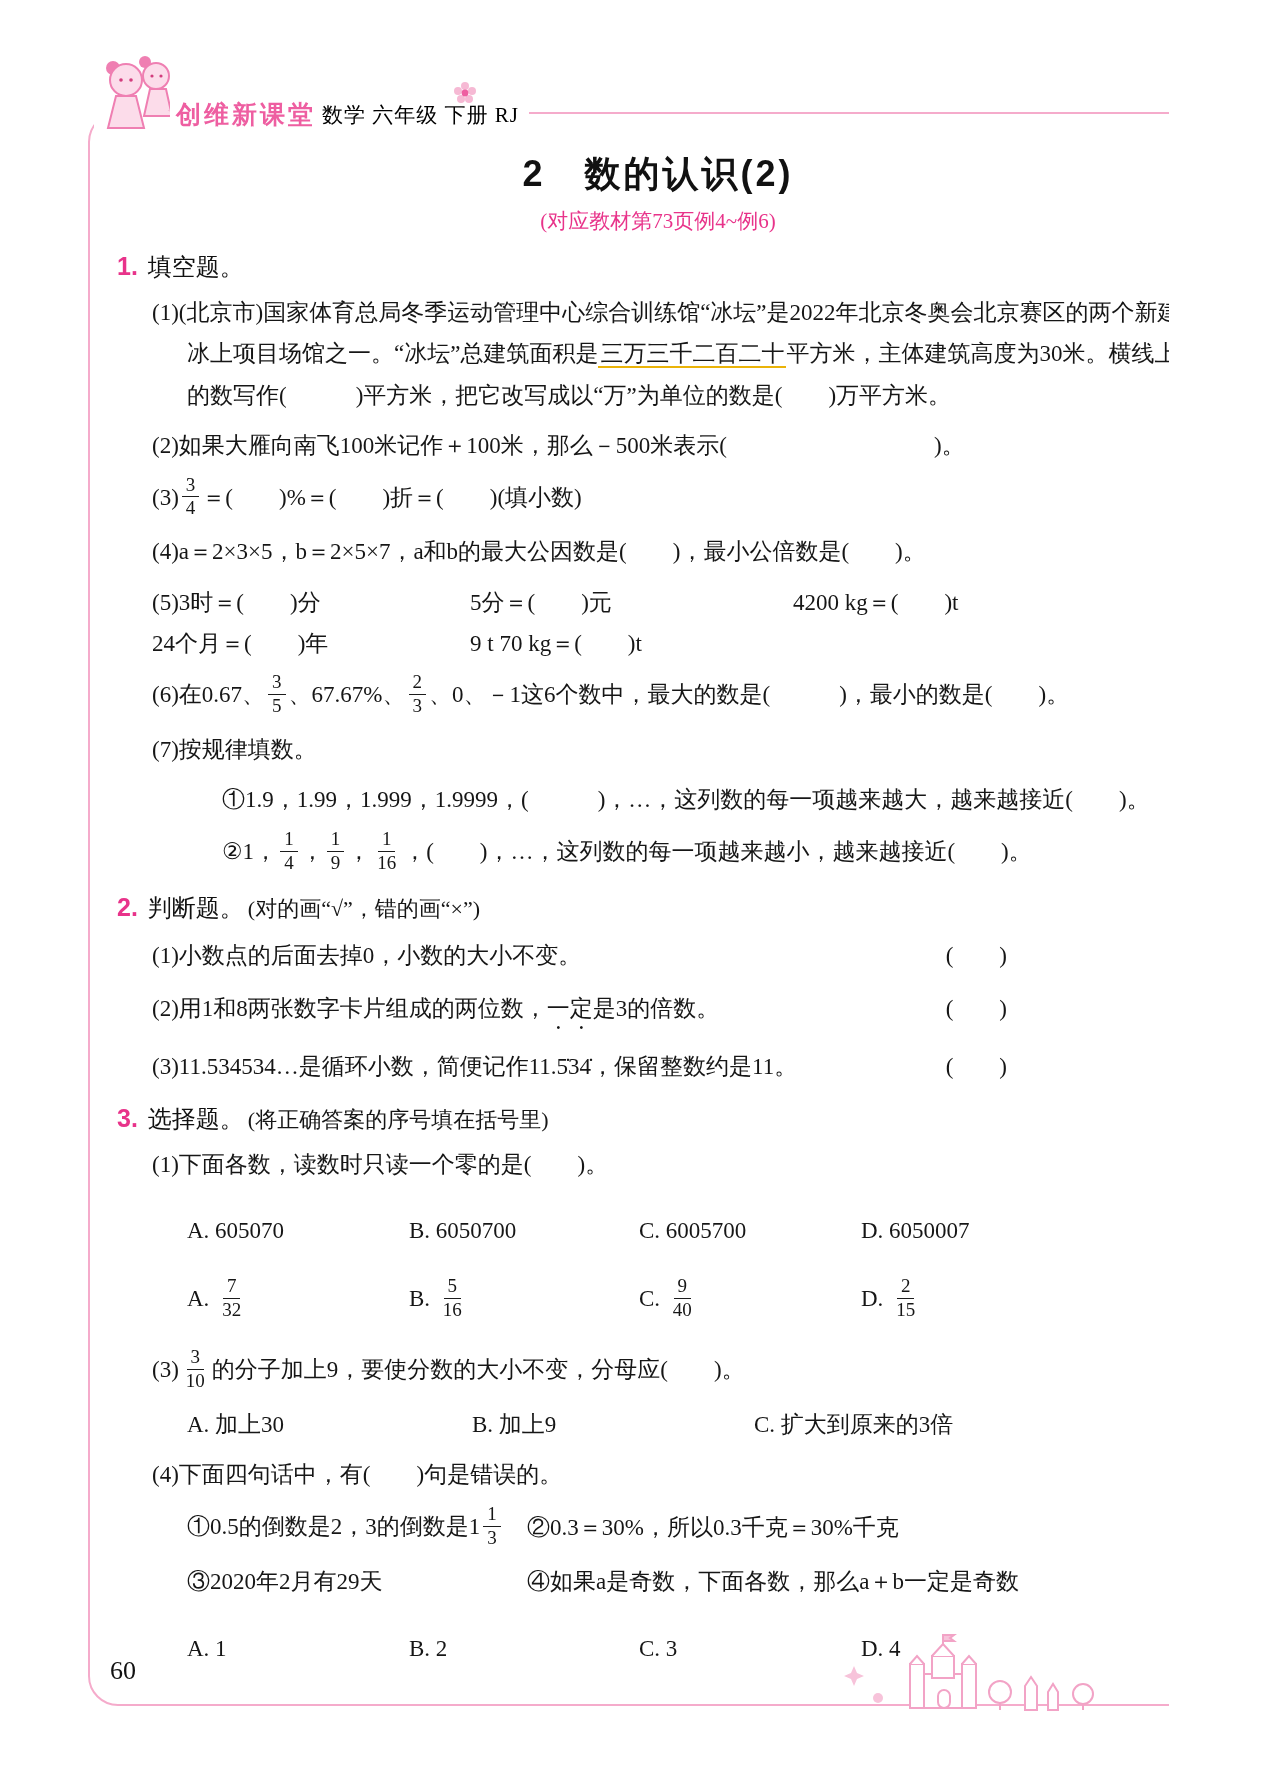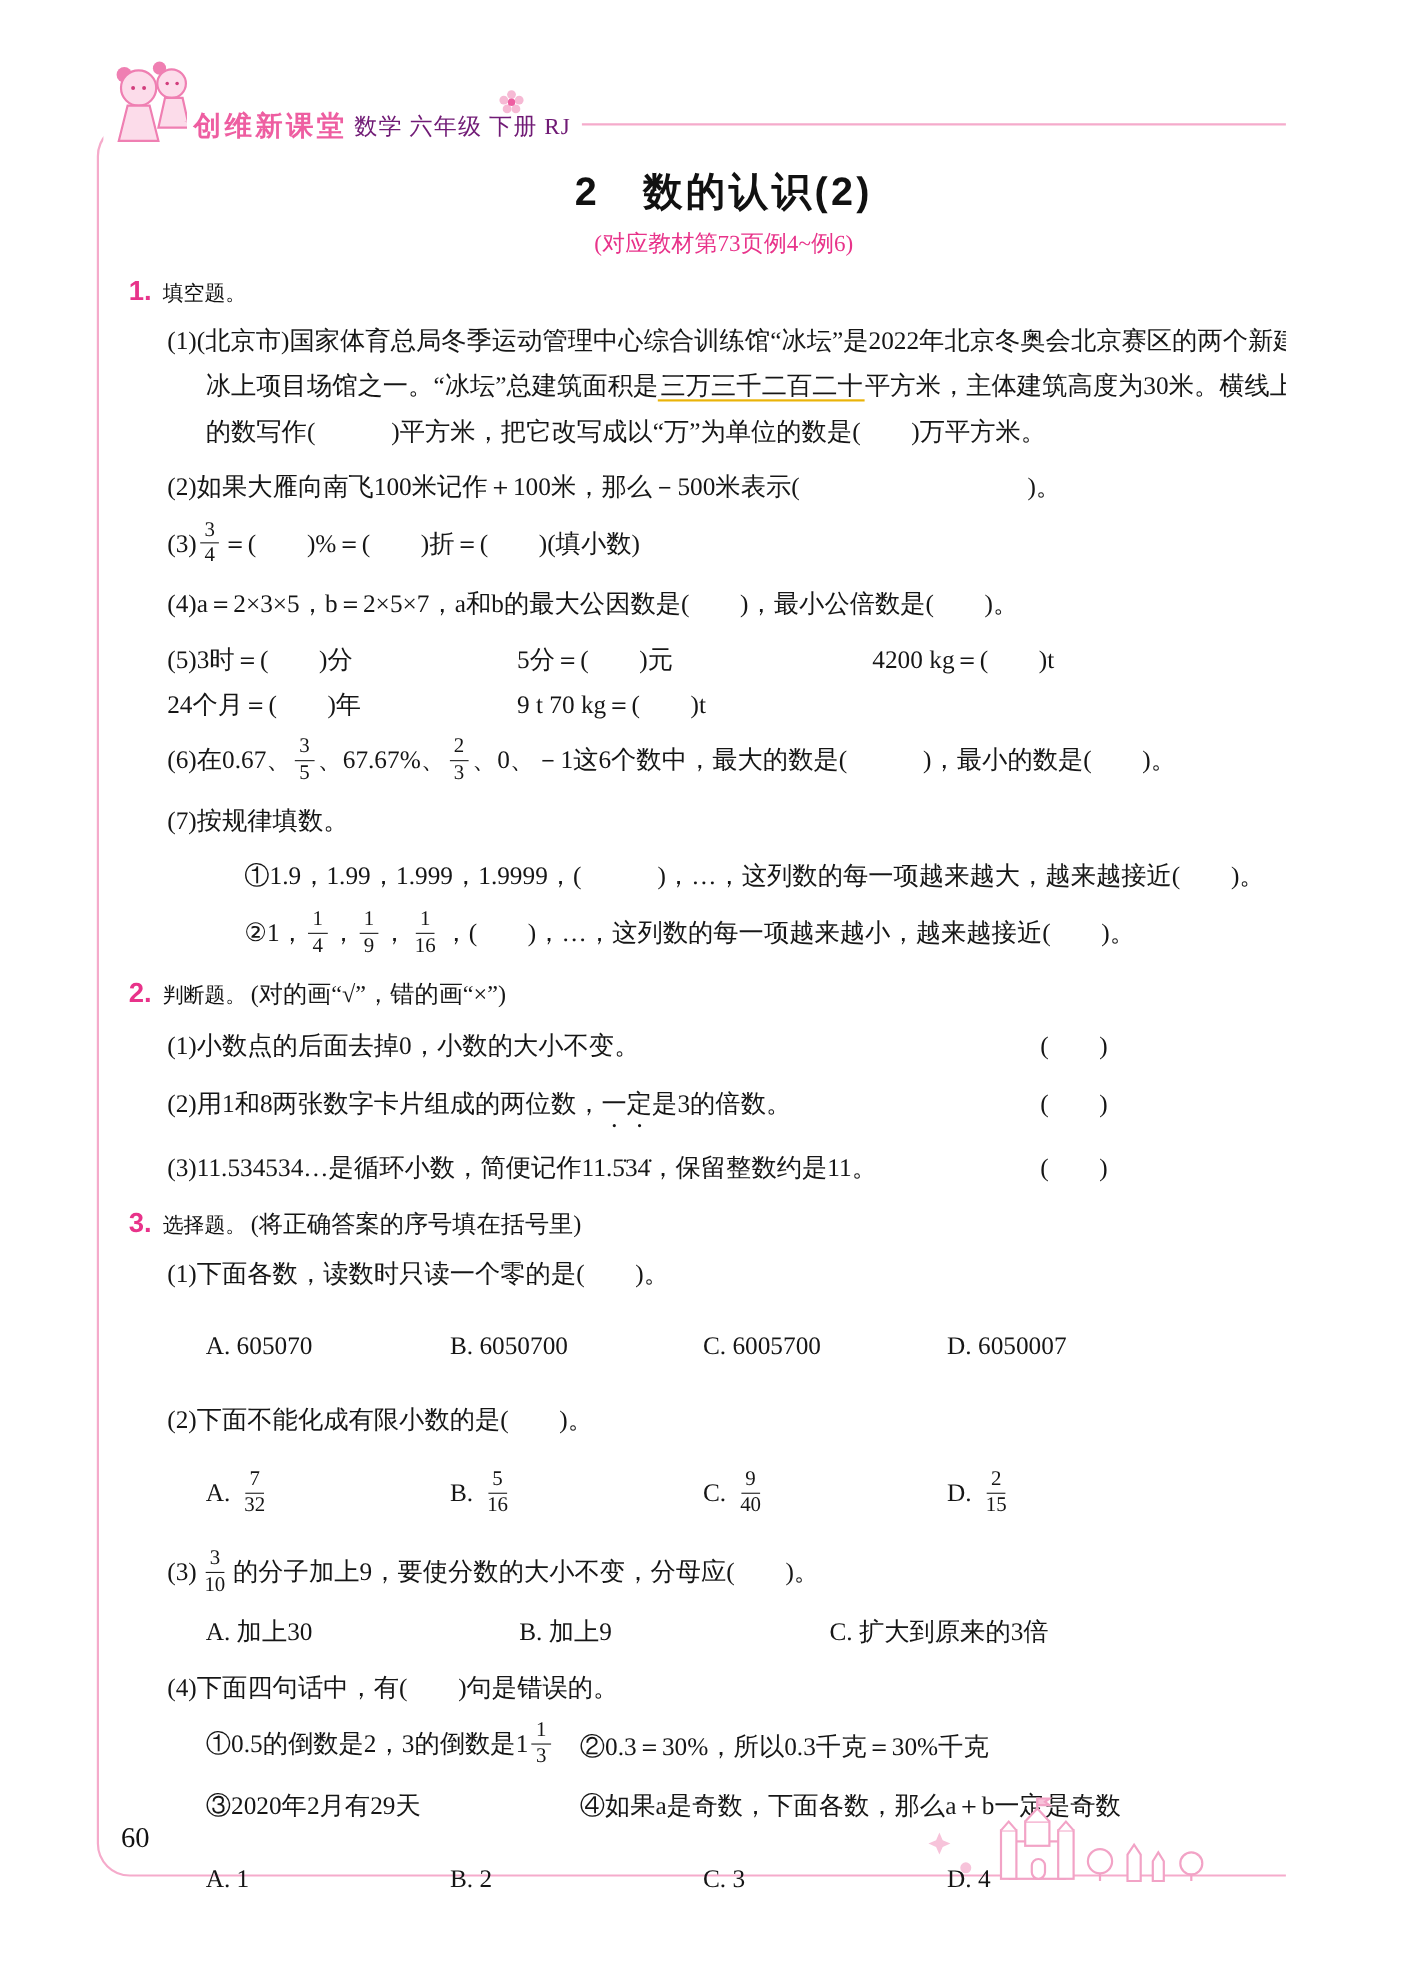--- a/index.html
+++ b/index.html
@@ -4,31 +4,31 @@
 <style>
   *{box-sizing:border-box;margin:0;padding:0;}
   html,body{margin:0;background:#ffffff;}
   .page{position:relative;width:1169px;height:1789px;background:#fff;overflow:hidden;
         font-family:"Liberation Serif","DejaVu Serif",serif;color:#161616;font-size:23px;}
   .frame{position:absolute;left:88px;top:112px;width:1110px;height:1594px;
          border:2px solid #f5abcb;border-radius:30px;}
   .logo{position:absolute;left:94px;top:48px;background:#fff;padding:2px 4px;}
   .brand{position:absolute;left:170px;top:98px;font-size:25px;font-weight:bold;color:#ee5ea1;
          letter-spacing:3px;background:#fff;padding:0 6px;font-family:"Liberation Sans",sans-serif;}
-  .meta{position:absolute;left:312px;top:101px;font-size:21px;color:#701a75;background:#fff;
+  .meta{position:absolute;left:312px;top:101px;font-size:21px;color:#000000;background:#fff;
         padding:0 10px;letter-spacing:1px;}
   .flower-top{position:absolute;left:452px;top:80px;}
   .content{position:absolute;left:117px;top:150px;width:1082px;}
   .title{text-align:center;font-size:36px;font-weight:bold;letter-spacing:3px;
          font-family:"Liberation Sans",sans-serif;color:#111;}
   .subtitle{text-align:center;color:#e8338a;font-size:21px;margin-top:8px;margin-bottom:14px;}
   .sec{margin-top:16px;}
   .sec-head{margin:10px 0 4px;}
   .qnum{color:#e8338a;font-family:"Liberation Sans",sans-serif;font-weight:bold;font-size:25px;margin-right:10px;}
-  .sec-label{font-size:19px;font-family:"Liberation Sans",sans-serif;color:#111;}
+  .sec-label{font-size:24px;font-family:"Liberation Sans",sans-serif;color:#111;}
   .sec-note{font-size:22px;margin-left:4px;}
   .item{line-height:1.8;margin:9px 0;}
   .hang{padding-left:70px;text-indent:-35px;}
   .sub{padding-left:105px;}
   .u{border-bottom:2px solid #eab308;padding:0 2px;}
   .frac{display:inline-flex;flex-direction:column;align-items:center;vertical-align:middle;
         font-size:19px;line-height:1.2;margin:0 3px;position:relative;top:-2px;text-indent:0;}
   .fn{border-bottom:1.5px solid #1c1c1c;padding:0 4px;}
   .fd{padding:0 4px;}
   .cols3{display:grid;grid-template-columns:318px 288px 1fr;padding-left:35px;line-height:1.8;margin:9px 0;}
@@ -166,21 +166,20 @@
       </div>
 
       <p class="item hang">(1)下面各数，读数时只读一个零的是(　　)。</p>
       <div class="opts4">
         <span>A. 605070</span>
         <span>B. 6050700</span>
         <span>C. 6005700</span>
         <span>D. 6050007</span>
       </div>
 
-      <p class="item hang">(2)下面不能化成有限小数的是(　　)。</p>
       <div class="opts4">
         <span><span>A.</span> <span class="frac">
               <span class="fn">7</span>
               <span class="fd">32</span>
             </span></span>
         <span><span>B.</span> <span class="frac">
               <span class="fn">5</span>
               <span class="fd">16</span>
             </span></span>
         <span><span>C.</span> <span class="frac">

